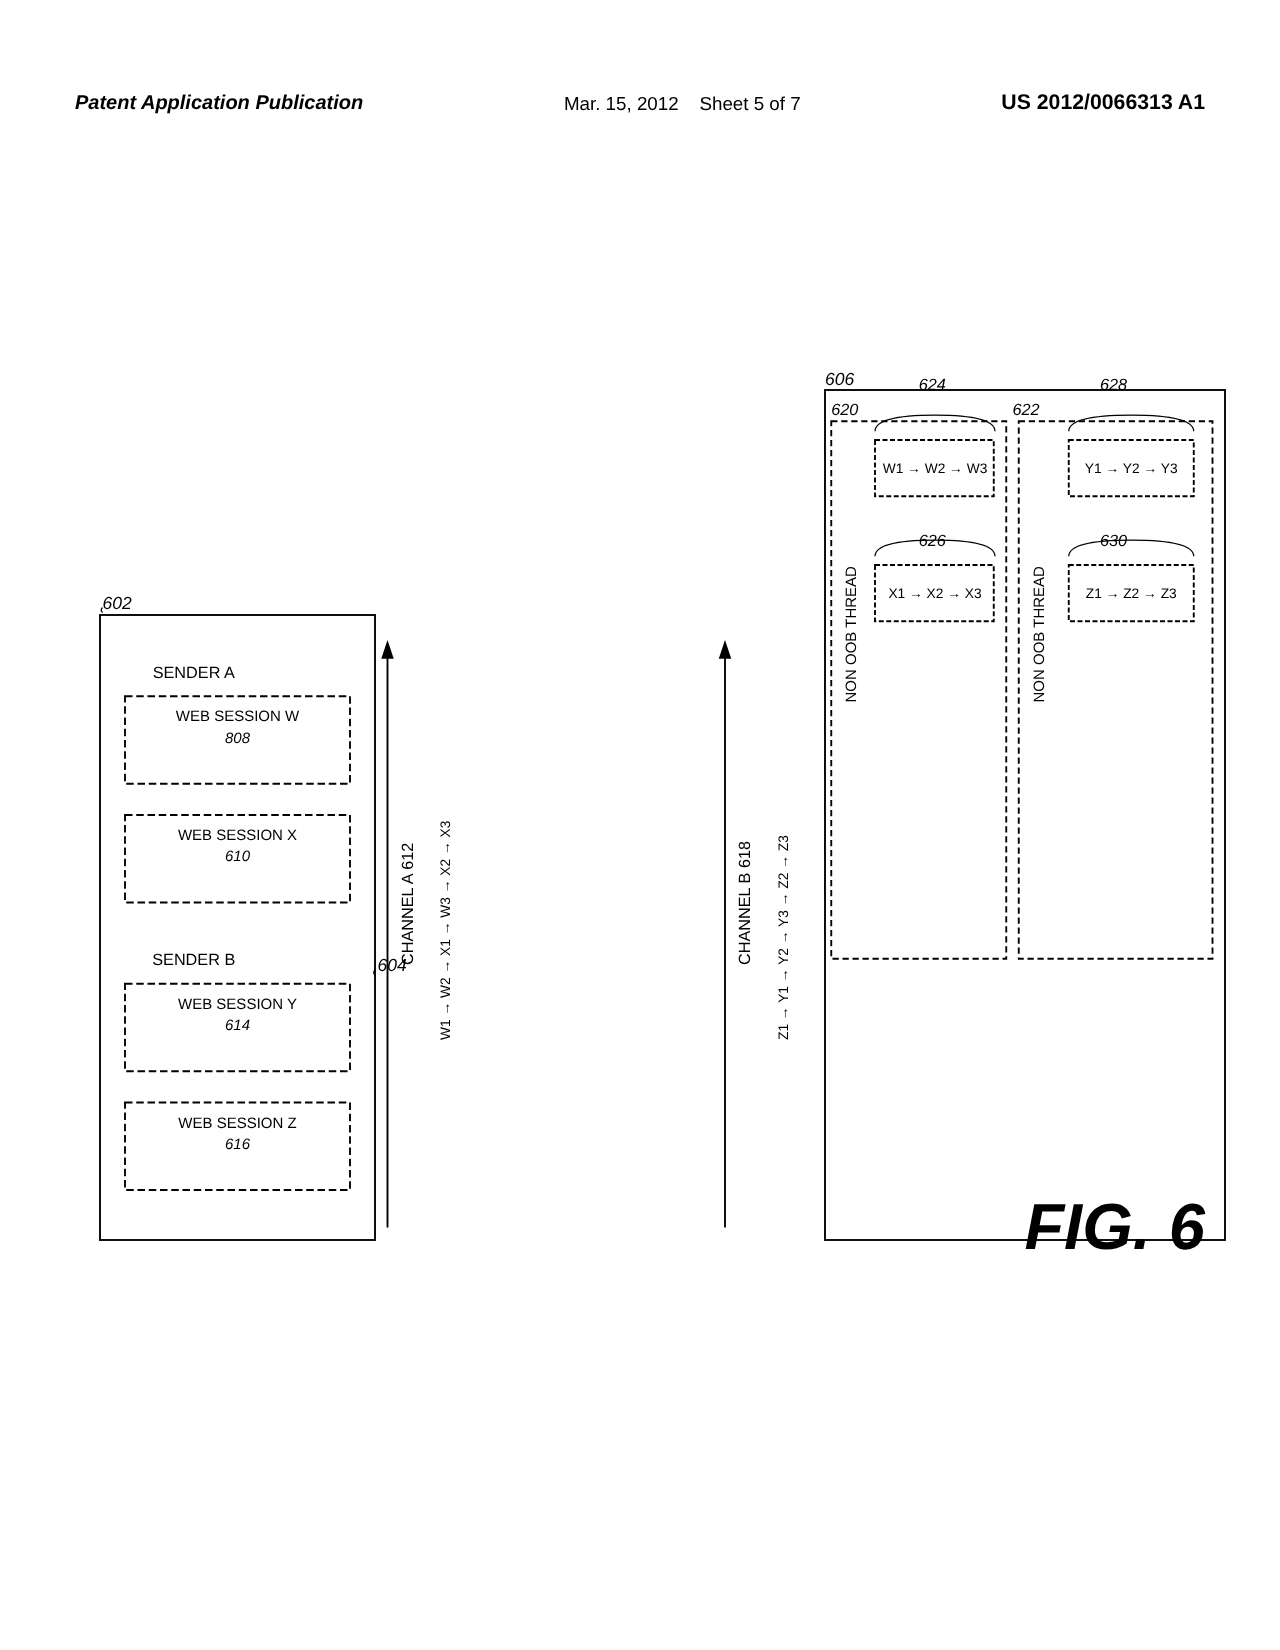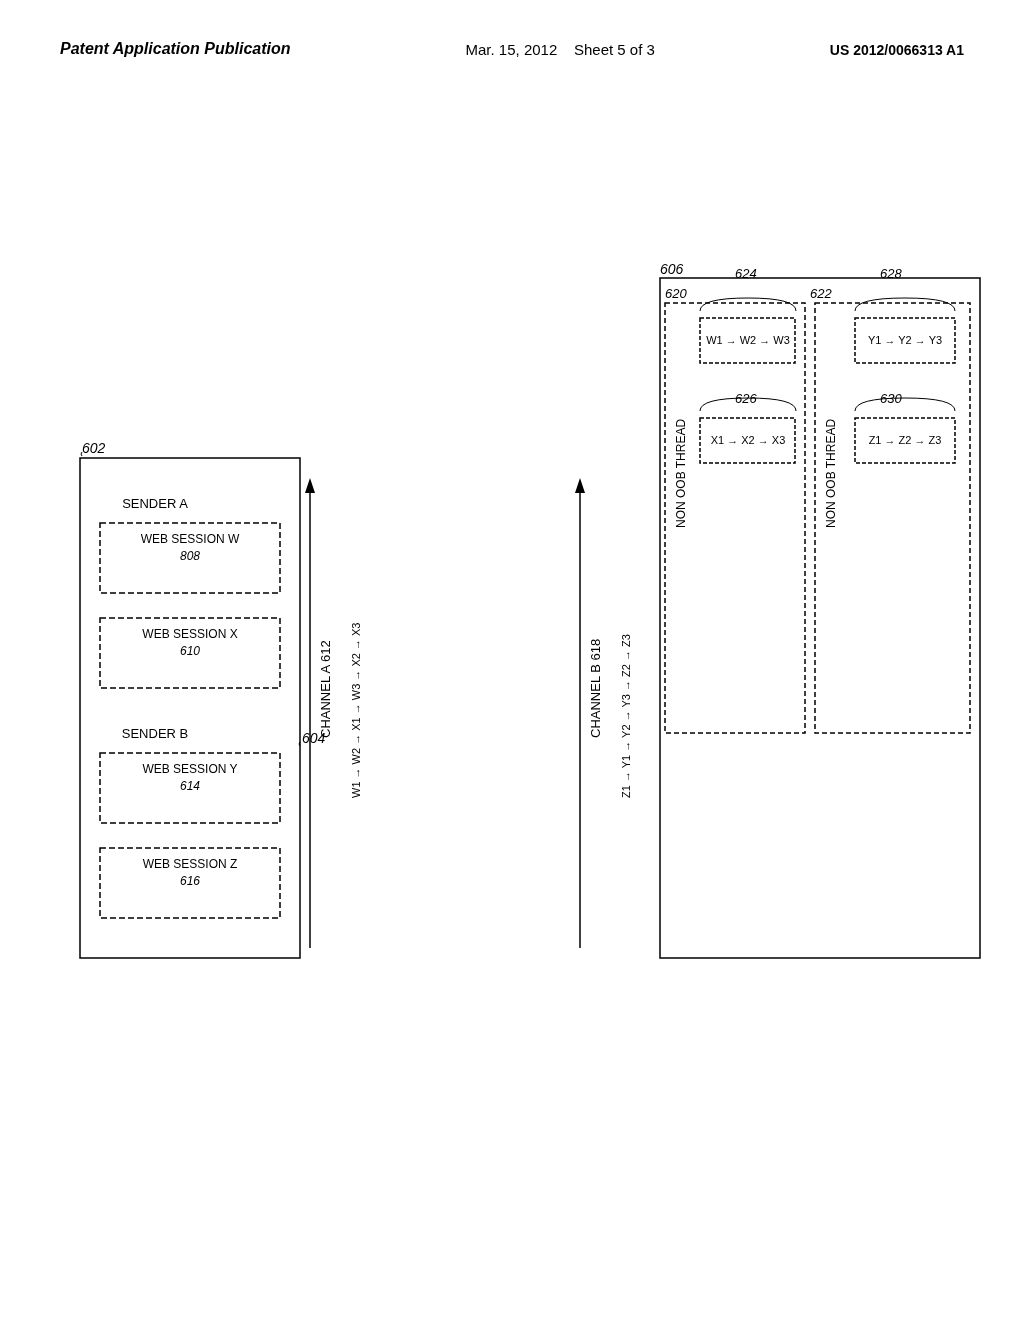--- a/index.html
+++ b/index.html
@@ -23,22 +23,23 @@
     .header-left {
       font-size: 16px;
       font-weight: bold;
       font-style: italic;
     }
     .header-center {
       font-size: 15px;
       text-align: center;
     }
     .header-right {
-      font-size: 14px;
+      font-size: 17px;
       font-weight: bold;
+      margin-top: 32px;
     }
 
     
     .diagram-area {
       position: relative;
       width: 100%;
       height: 1180px;
     }
 
     
@@ -60,21 +61,21 @@
       font-style: italic;
     }
   </style>
 </head>
 <body>
 
 <div class="header">
   <div class="header-left">Patent Application Publication</div>
   <div class="header-center">
     <span>Mar. 15, 2012</span>&nbsp;&nbsp;&nbsp;
-    <span>Sheet 5 of 3</span>
+    <span>Sheet 5 of 7</span>
   </div>
   <div class="header-right">US 2012/0066313 A1</div>
 </div>
 
 <div class="diagram-area">
   <svg class="diagram-svg" viewBox="0 0 1024 1180" xmlns="http://www.w3.org/2000/svg">
 
     <rect x="80" y="380" width="220" height="500" fill="none" stroke="#000" stroke-width="1.5"></rect>
 
     <text x="82" y="375" font-size="14" font-style="italic" font-family="Arial">602</text>
@@ -152,13 +153,14 @@
     <text x="905" y="366" font-size="11" font-family="Arial" text-anchor="middle">Z1 → Z2 → Z3</text>
 
     <text x="880" y="200" font-size="13" font-style="italic" font-family="Arial">628</text>
     <path d="M855,233 Q855,220 905,220 Q955,220 955,233" fill="none" stroke="#000" stroke-width="1"></path>
 
     <text x="880" y="325" font-size="13" font-style="italic" font-family="Arial">630</text>
     <path d="M855,333 Q855,320 905,320 Q955,320 955,333" fill="none" stroke="#000" stroke-width="1"></path>
 
   </svg>
 
+  <div class="fig-label">FIG. 6</div>
 </div>
 
 </body></html>

